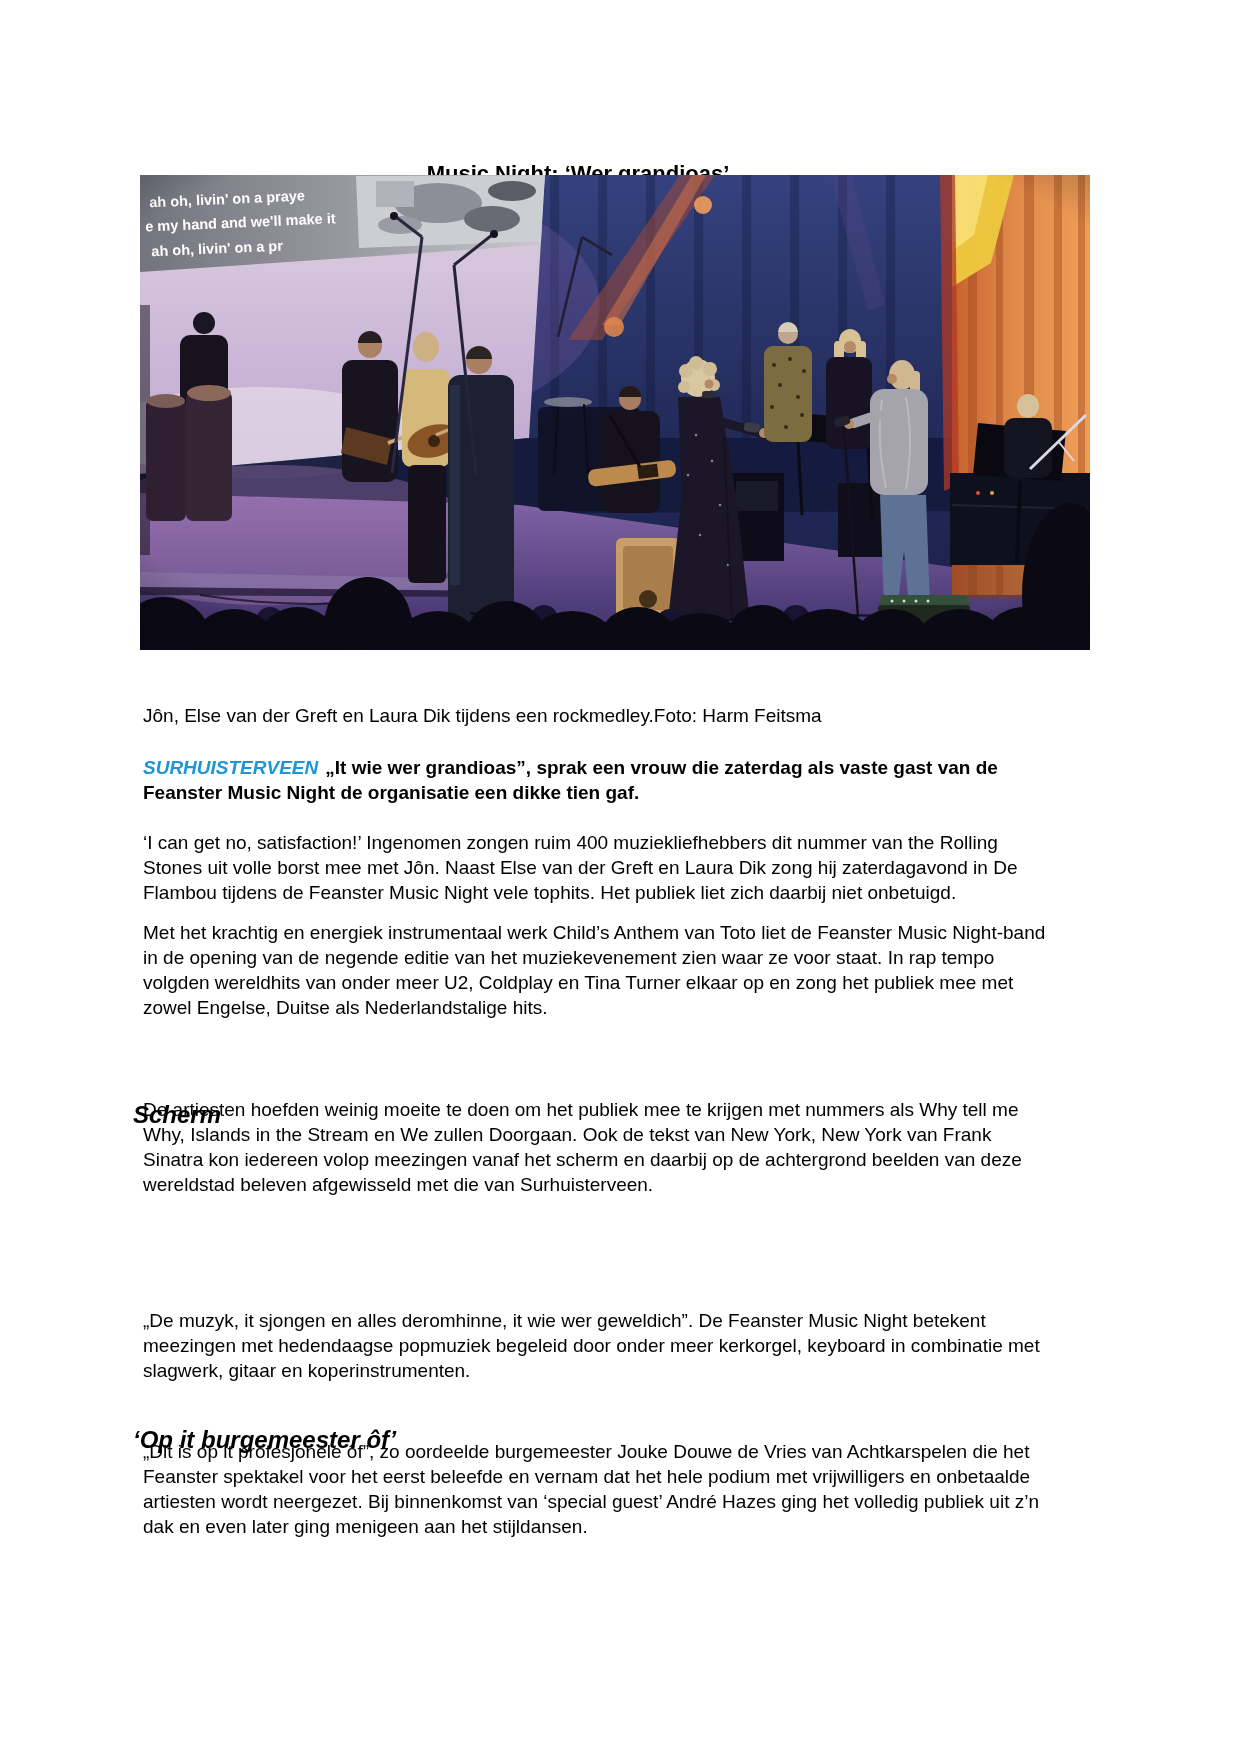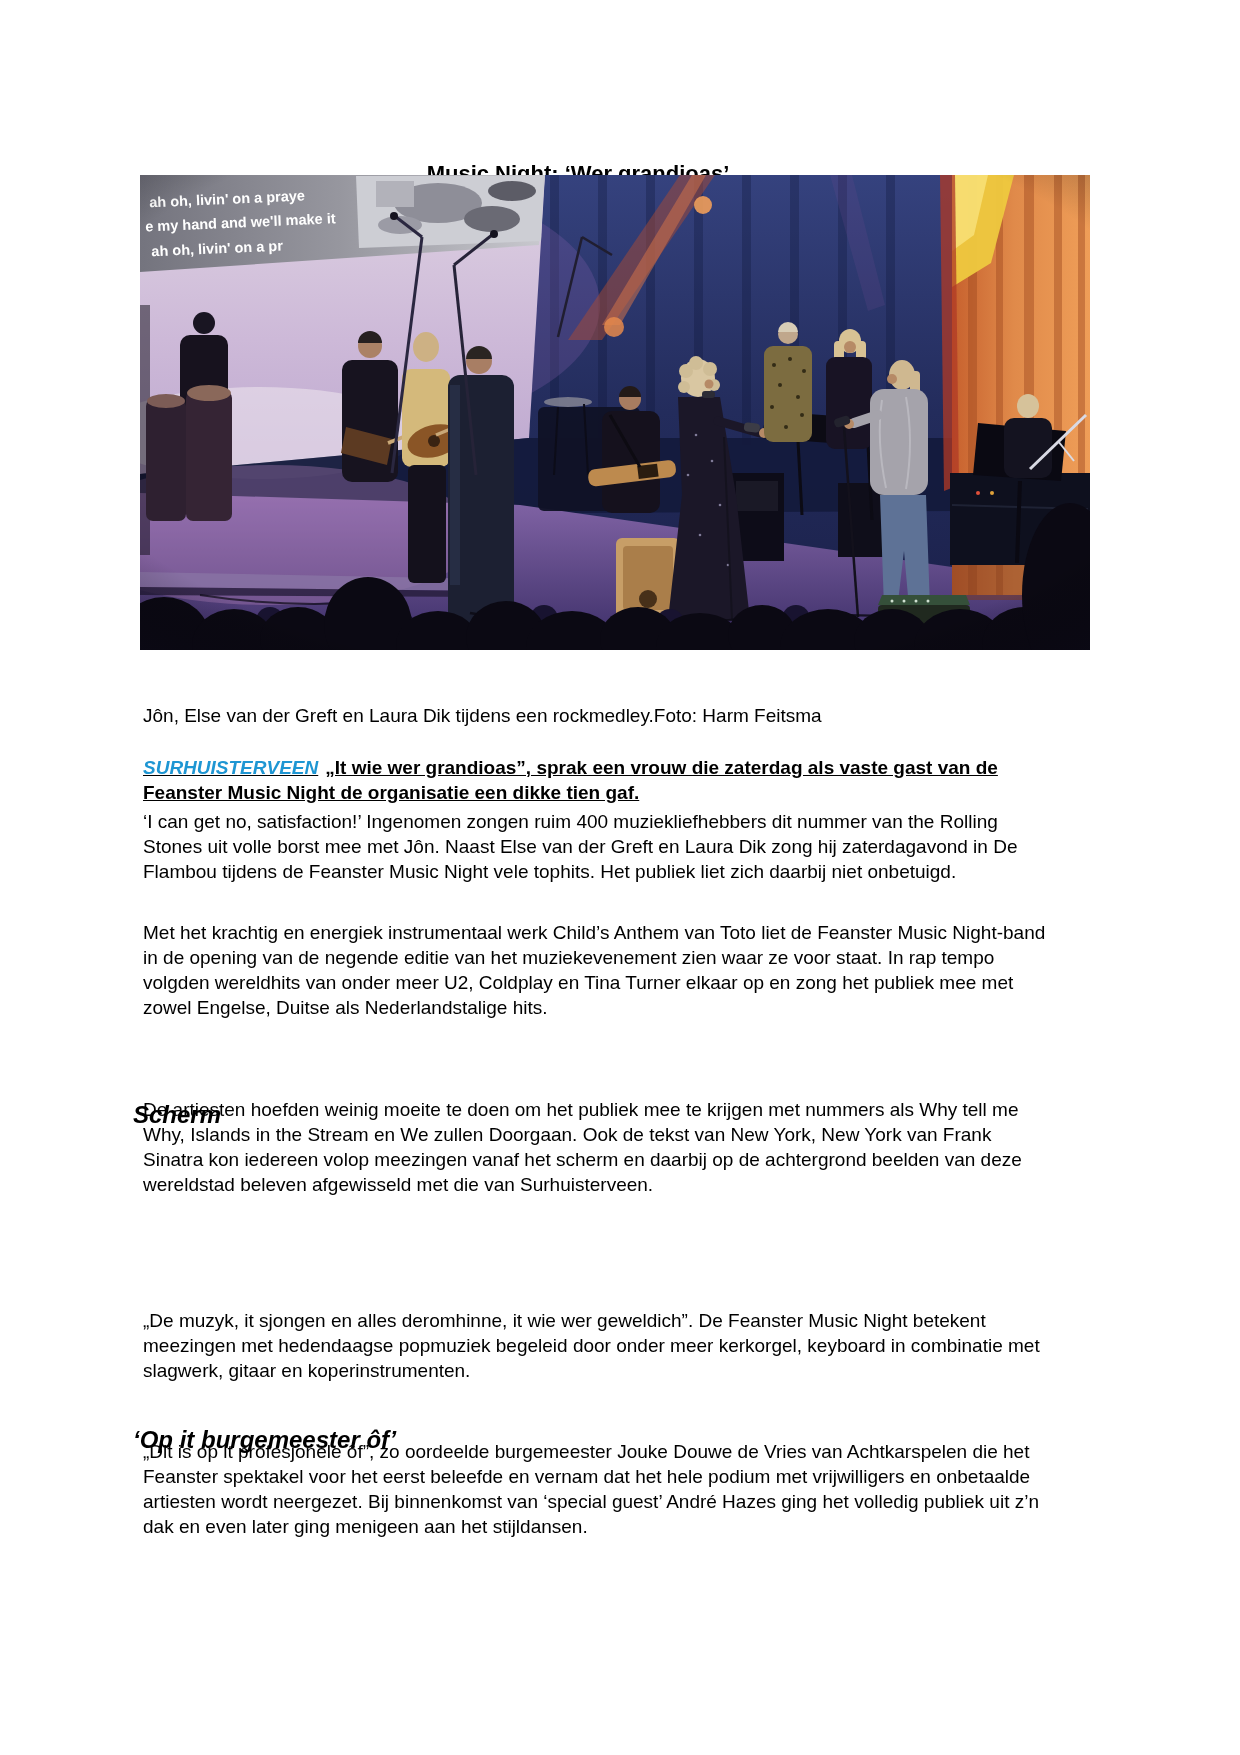--- a/index.html
+++ b/index.html
@@ -4,23 +4,23 @@
 <style>
   html,body{margin:0;padding:0;background:#ffffff;}
   .page{position:relative;width:1240px;height:1755px;background:#ffffff;overflow:hidden;
         font-family:"Liberation Sans",sans-serif;color:#000;}
   .abs{position:absolute;}
   .title{left:133px;top:146px;width:890px;text-align:center;font-size:22px;font-weight:bold;}
   .photo{left:140px;top:175px;width:950px;height:475px;}
   .photo svg{display:block;width:100%;height:100%;}
   .body{left:133px;width:920px;font-size:19px;line-height:25px;white-space:pre-line;margin-left:10px;}
   .caption{top:684px;}
-  .lead{top:736px;font-weight:bold;text-decoration:underline;}
+  .lead{top:736px;font-weight:bold;}
   .dateline{color:#1e96d3;font-style:italic;font-weight:bold;margin-right:7px;}
-  .p1{top:790px;}
+  .p1{top:811px;}
   .p2{top:901px;}
   .h-sub{left:133px;font-size:24px;font-weight:bold;font-style:italic;}
   .h1{top:1081px;}
   .p3{top:1078px;}
   .p4{top:1289px;}
   .h2{top:1406px;}
   .p5{top:1420px;}
   .lyrics{font-family:"Liberation Sans",sans-serif;font-weight:bold;}
 </style>
 </head>

